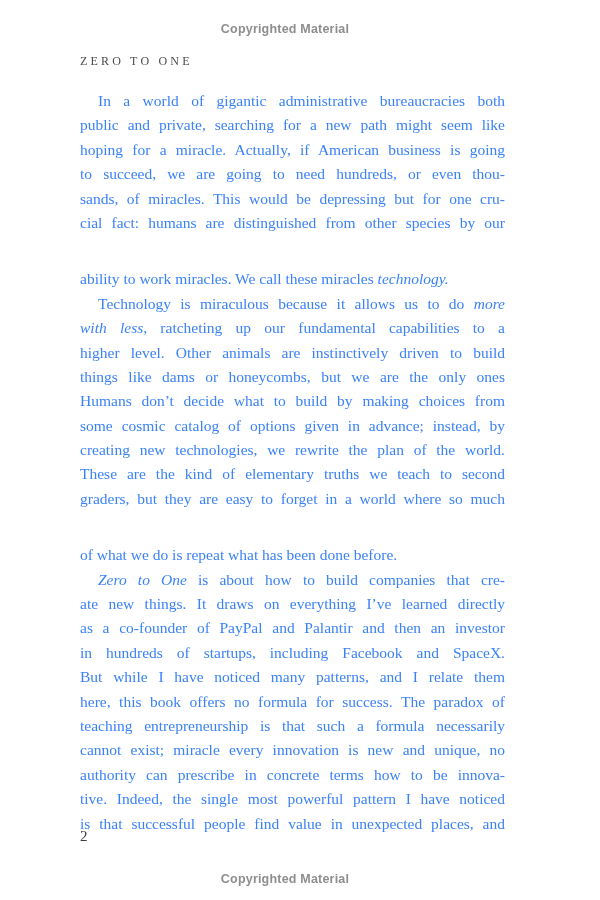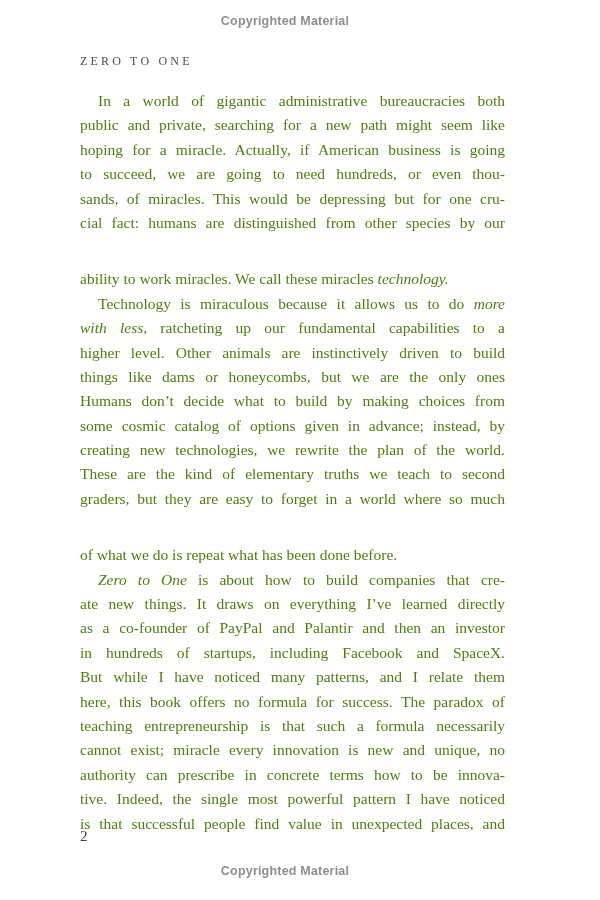--- a/index.html
+++ b/index.html
@@ -18,39 +18,40 @@
   .banner {
     position: absolute;
     left: 0;
     width: 570px;
     text-align: center;
     font-family: "Liberation Sans", sans-serif;
     font-weight: bold;
     font-size: 12.5px;
     color: #8e8e8e;
     letter-spacing: 0.2px;
+    margin-top: 8px;
   }
   #banner-top { top: 14px; }
   #banner-bottom { top: 864px; }
   #running-head {
     position: absolute;
     left: 80px;
     top: 54px;
     font-family: "Liberation Serif", serif;
     font-size: 12px;
     letter-spacing: 3.2px;
     color: #4a4a4a;
   }
   #page-body {
     position: absolute;
     left: 80px;
     top: 89px;
     width: 425px;
     font-size: 15.5px;
-    color: #4d7c0f;
+    color: #3b82f6;
   }
   .line {
     height: 24.4px;
     line-height: 24.4px;
     white-space: nowrap;
     text-align: justify;
     text-align-last: justify;
   }
   .line.first { text-indent: 18px; }
   .line.plast {

